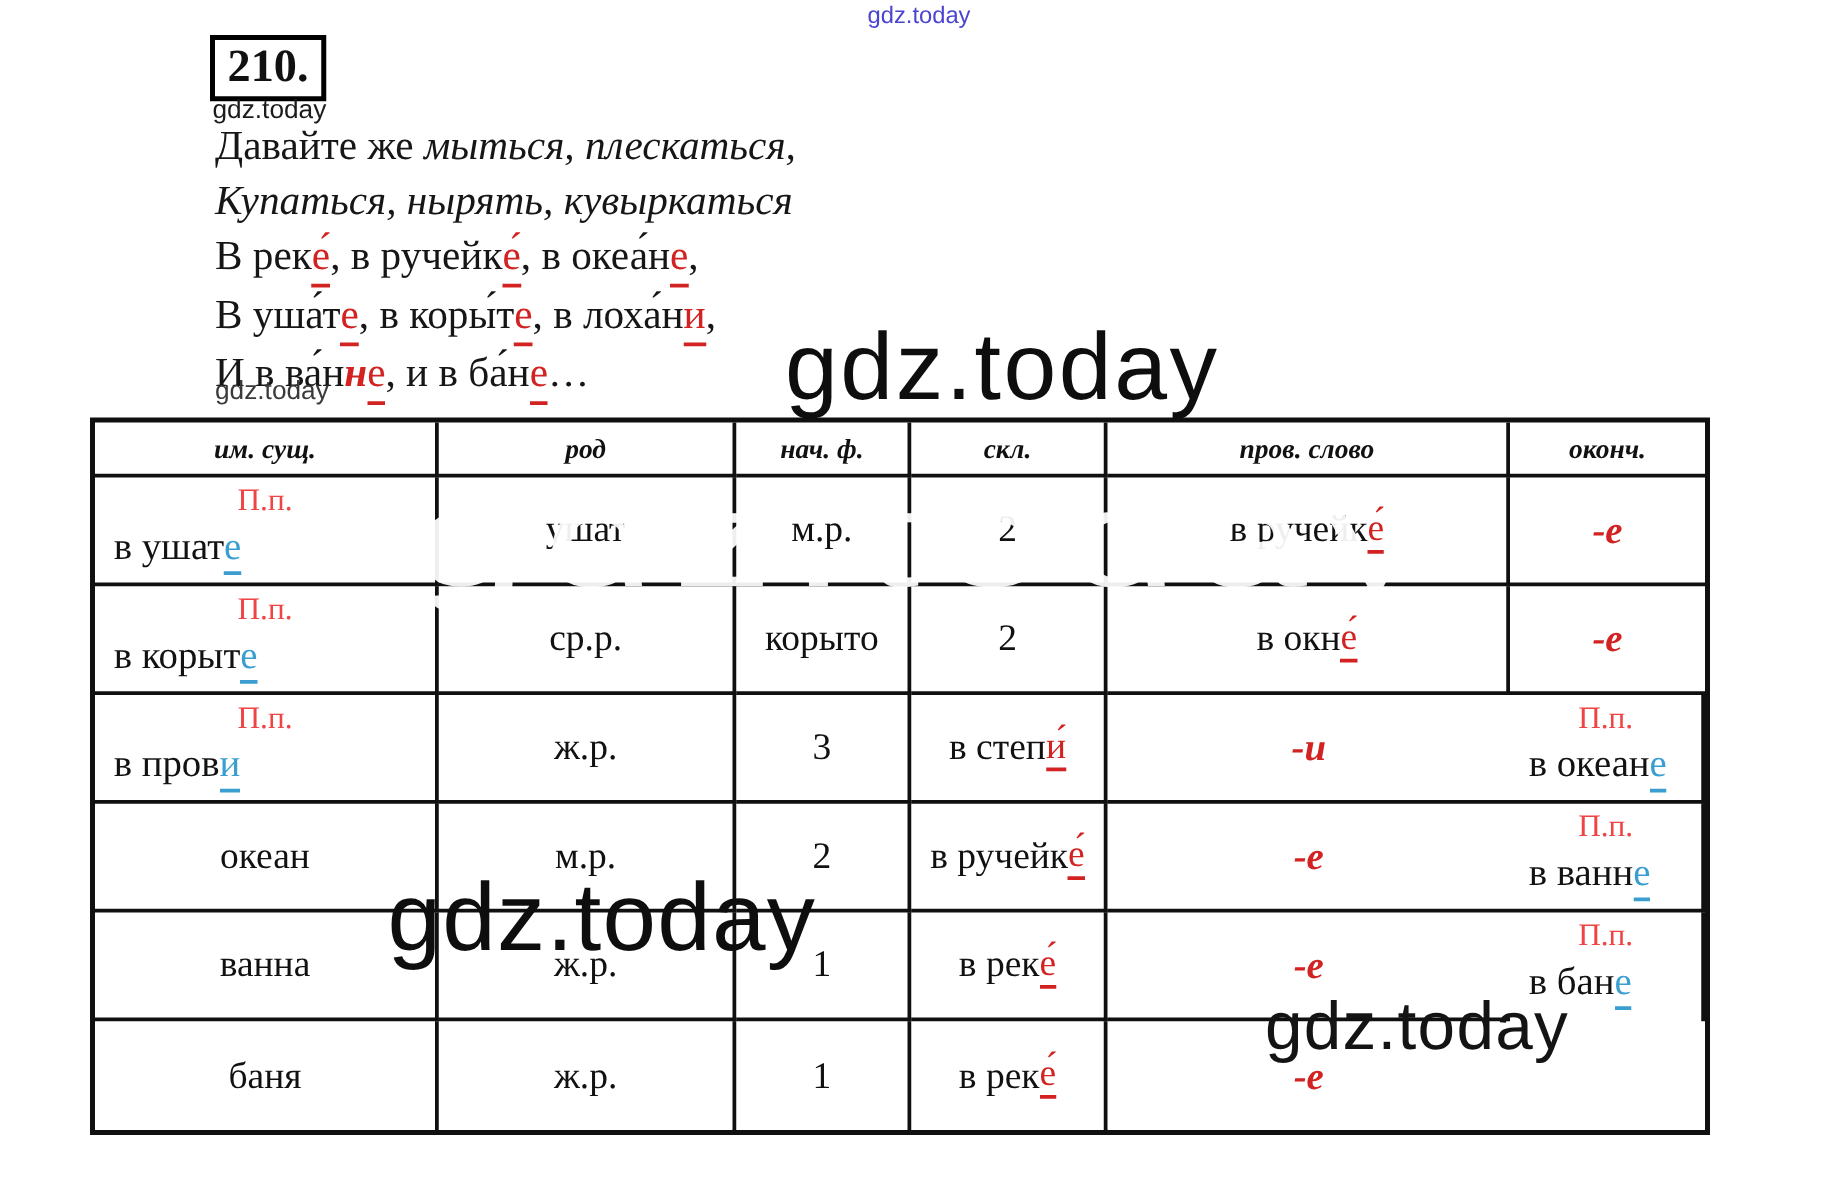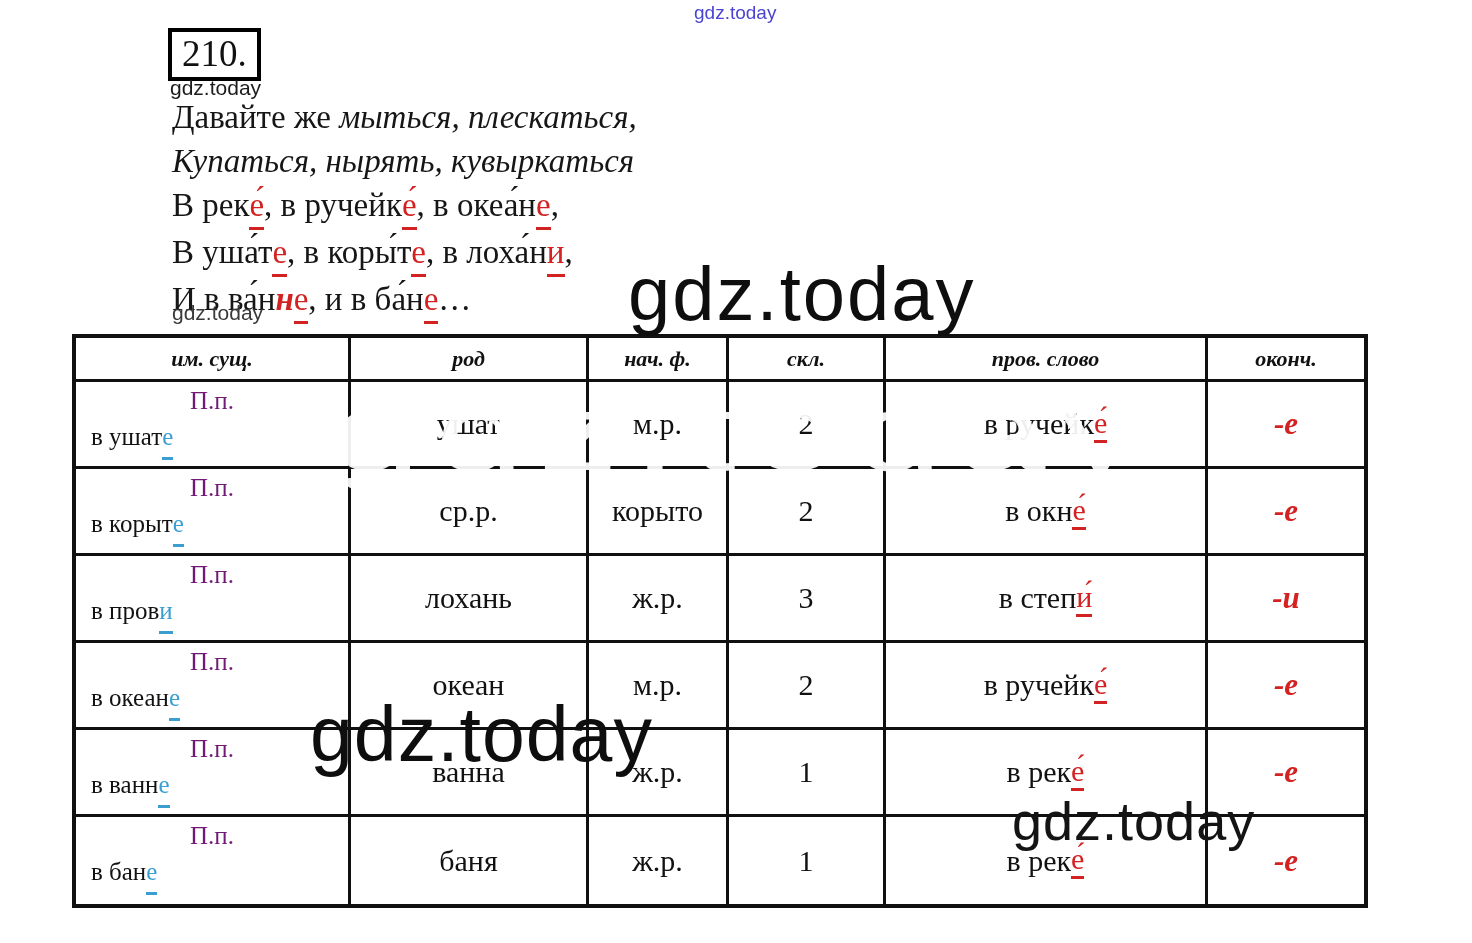--- a/index.html
+++ b/index.html
@@ -14,21 +14,21 @@
   .wm-big-center{position:absolute;left:628px;top:250px;font-size:76px;color:#0e0e0e;letter-spacing:2px;z-index:4;}
   .wm-big-table-left{position:absolute;left:310px;top:690px;font-size:77px;color:#0e0e0e;letter-spacing:1px;z-index:4;}
   .wm-table-right{position:absolute;left:1012px;top:790px;font-size:54px;color:#141414;letter-spacing:1px;z-index:4;}
   .wm-white{
     position:absolute;left:332px;top:368px;font-size:110px;color:#ffffff;opacity:0.93;
     letter-spacing:10px;transform:scaleX(1.45);transform-origin:left top;z-index:5;
   }
 
   .ex-box{
     position:absolute;left:168px;top:28px;border:4px solid #000;padding:0px 10px 2px 10px;
-    font-size:37px;font-weight:normal;background:#fff;
+    font-size:37px;font-weight:bold;background:#fff;
   }
 
   .poem{position:absolute;left:172px;top:95px;font-size:33px;line-height:44px;color:#161616;}
   .poem .it{font-style:italic;margin-top:37px;}
 
   .red{color:#d32222;}
   .blue{color:#3a9fd0;}
   .u{display:inline-block;border-bottom:3px solid currentColor;}
   .itb{font-style:italic;font-weight:bold;}
 
@@ -40,22 +40,22 @@
   }
   .cell{
     box-sizing:border-box;border-right:3px solid #101010;border-bottom:3px solid #101010;
     display:flex;align-items:center;justify-content:center;background:transparent;
   }
   .cell.last-col{border-right:none;text-align:right;}
   .cell.last-row{border-bottom:none;}
   .hcell{height:44px;font-size:22px;font-weight:bold;font-style:italic;}
   .dcell{height:87px;font-size:30px;}
   .noun-cell{flex-direction:column;align-items:stretch;justify-content:flex-start;padding-top:5px;}
-  .case-label{text-align:center;font-size:25px;color:#701a75;line-height:28px;}
-  .noun-word{text-align:left;padding-left:15px;font-size:25px;line-height:40px;margin-top:2px;color:#121212;}
+  .case-label{text-align:center;font-size:25px;color:#ef4444;line-height:28px;}
+  .noun-word{text-align:left;padding-left:15px;font-size:31px;line-height:40px;margin-top:2px;color:#121212;}
   .ending-cell{font-size:31px;font-weight:bold;font-style:italic;color:#d32222;}
 </style>
 </head>
 <body>
 
 <div class="wm wm-top">gdz.today</div>
 
 <div class="ex-box">210.</div>
 <div class="wm wm-under-box">gdz.today</div>
 
@@ -98,21 +98,20 @@
     <div class="cell dcell">2</div>
     <div class="cell dcell">
       <span>в окн</span>
       <span class="red u">е́</span>
     </div>
     <div class="cell dcell ending-cell last-col">-е</div>
     <div class="cell dcell noun-cell">
       <div class="case-label">П.п.</div>
       <div class="noun-word"><span>в пров</span><span class="blue u">и</span></div>
     </div>
-    <div class="cell dcell">лохань</div>
     <div class="cell dcell">ж.р.</div>
     <div class="cell dcell">3</div>
     <div class="cell dcell">
       <span>в степ</span>
       <span class="red u">и́</span>
     </div>
     <div class="cell dcell ending-cell last-col">-и</div>
     <div class="cell dcell noun-cell">
       <div class="case-label">П.п.</div>
       <div class="noun-word"><span>в океан</span><span class="blue u">е</span></div>

